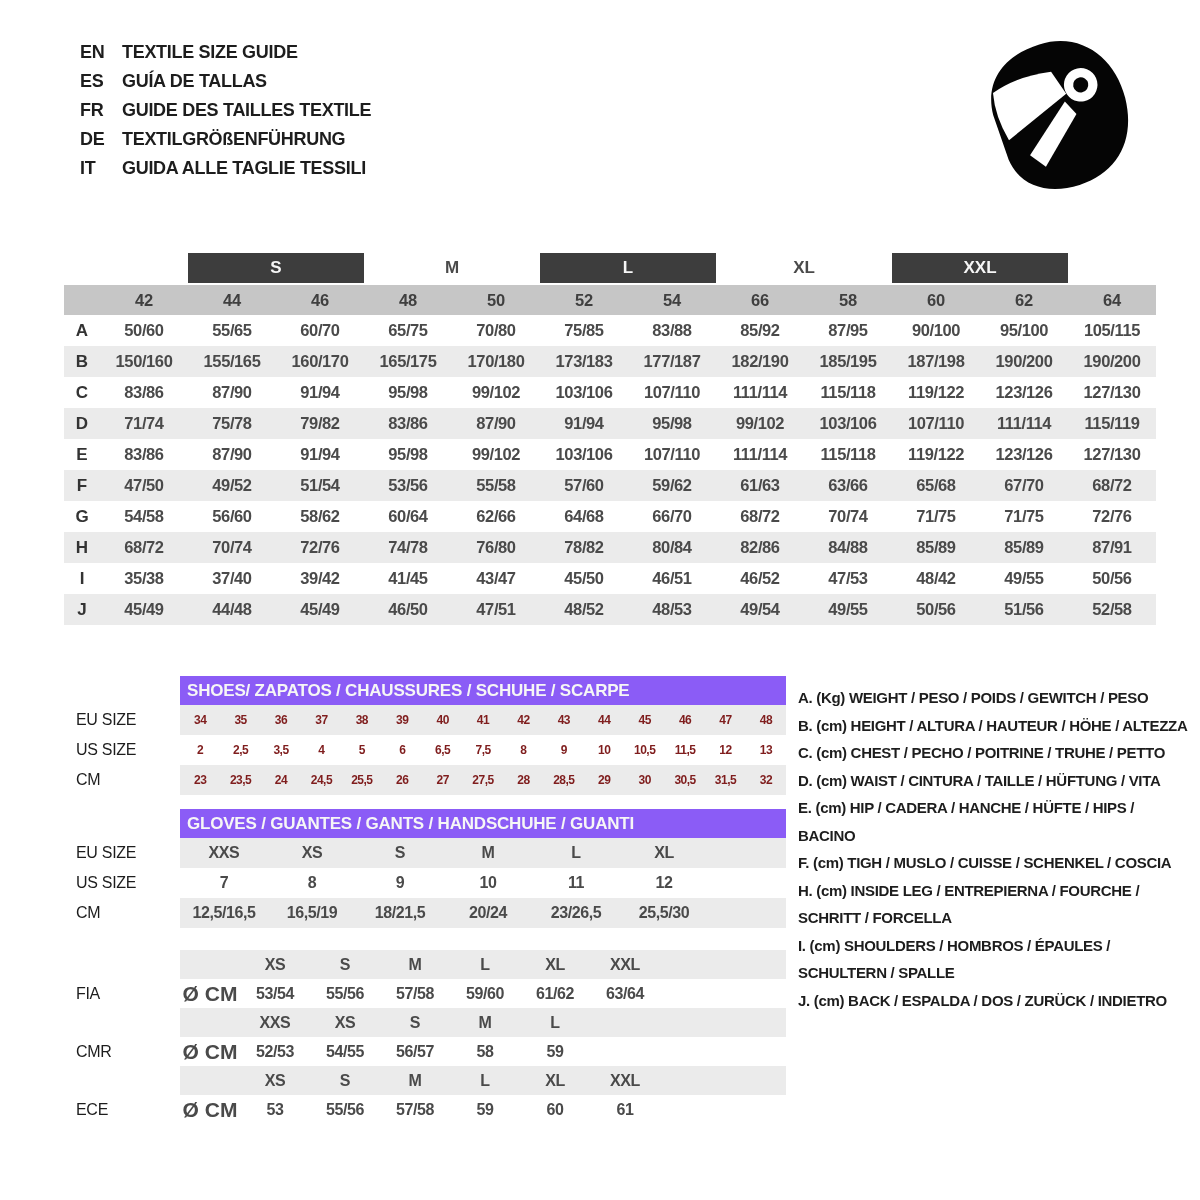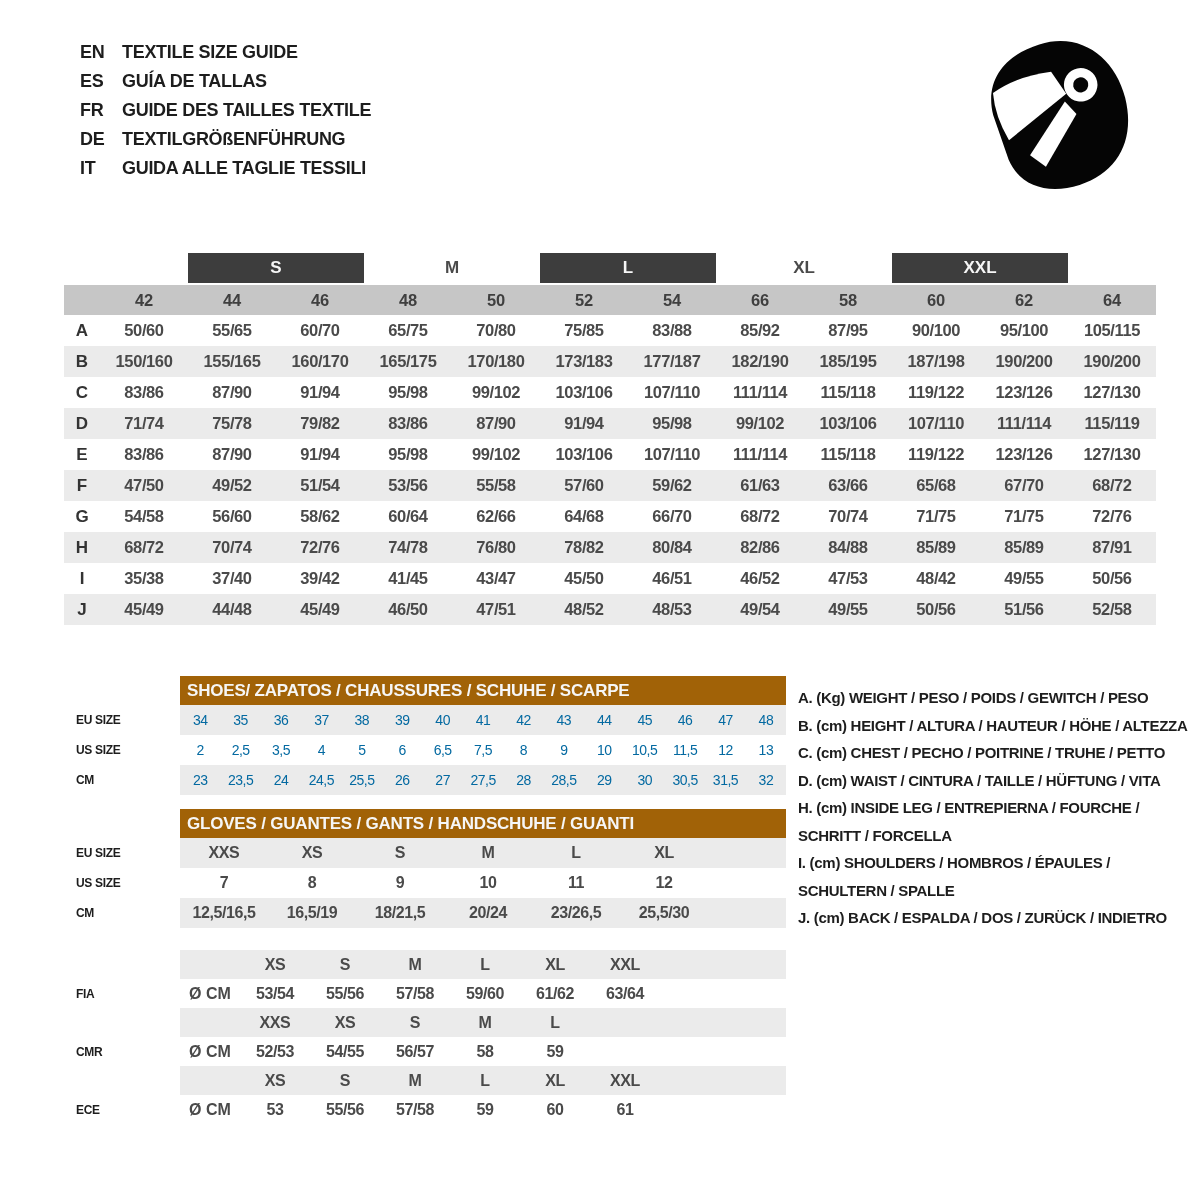--- a/index.html
+++ b/index.html
@@ -25,31 +25,31 @@
   .gtext{color:#4a4a4a;}
   .ct-band{display:flex;height:30px;background:#c6c6c6;align-items:center;}
   .ct-lsp{width:36px;}
   .ct-col{width:88px;text-align:center;font-size:16.5px;font-weight:bold;color:#3f3f3f;letter-spacing:-0.3px;}
   .ct-row{display:flex;height:31px;align-items:center;}
   .ct-row.r1{background:#ebebeb;}
   .ct-letter{width:36px;text-align:center;font-size:17px;font-weight:bold;color:#333;}
   .ct-cell{width:88px;text-align:center;font-size:16.5px;font-weight:bold;color:#4a4a4a;letter-spacing:-0.4px;}
   
   .section{position:absolute;left:64px;width:722px;}
-  .sec-bar{margin-left:116px;width:606px;height:29px;line-height:29px;background:#a16207;
+  .sec-bar{margin-left:116px;width:606px;height:29px;line-height:29px;background:#8b5cf6;
            color:#f6f6f6;font-size:17px;font-weight:bold;padding-left:7px;box-sizing:border-box;
            letter-spacing:-0.2px;}
   .sec-row{display:flex;height:30px;}
   .sec-label{width:116px;display:flex;align-items:center;padding-left:12px;box-sizing:border-box;
-             font-size:12px;font-weight:bold;color:#1d1d1d;letter-spacing:-0.3px;}
+             font-size:16px;font-weight:normal;color:#1d1d1d;letter-spacing:-0.3px;}
   .sec-band{width:606px;display:flex;align-items:center;}
   .section .sec-row.r0 .sec-band{background:#ebebeb;}
-  .shoes-cell{flex:1;text-align:center;font-size:14px;font-weight:normal;color:#0369a1;letter-spacing:-0.5px;}
+  .shoes-cell{flex:1;text-align:center;font-size:12px;font-weight:bold;color:#7f1d1d;letter-spacing:-0.5px;}
   .gloves-cell{width:88px;text-align:center;font-size:16px;font-weight:bold;color:#4a4a4a;letter-spacing:-0.4px;}
-  .unit-cell{width:60px;text-align:center;font-size:16px;font-weight:bold;color:#4a4a4a;}
+  .unit-cell{width:60px;text-align:center;font-size:21px;font-weight:bold;color:#4a4a4a;}
   .helmet-cell{width:70px;text-align:center;font-size:16px;font-weight:bold;color:#4a4a4a;letter-spacing:-0.4px;}
   #sec-helmet .sec-row{height:29px;}
   
   .legend{position:absolute;left:798px;top:684px;width:396px;}
   .legend-line{font-size:15px;font-weight:bold;color:#1d1d1d;line-height:27.5px;letter-spacing:-0.3px;}
   
   .edge-line{position:absolute;right:1px;top:0;width:3px;height:1200px;background:#161616;}
 </style>
 </head>
 <body>
@@ -494,21 +494,23 @@
   <div class="legend">
 
       <div class="legend-line r0">A. (Kg) WEIGHT / PESO / POIDS / GEWITCH / PESO</div>
 
       <div class="legend-line r1">B. (cm) HEIGHT / ALTURA / HAUTEUR / HÖHE / ALTEZZA</div>
 
       <div class="legend-line r0">C. (cm) CHEST / PECHO / POITRINE / TRUHE / PETTO</div>
 
       <div class="legend-line r1">D. (cm) WAIST / CINTURA / TAILLE / HÜFTUNG / VITA</div>
 
-
+      <div class="legend-line r0">E. (cm) HIP / CADERA / HANCHE / HÜFTE / HIPS /  BACINO</div>
+
+      <div class="legend-line r1">F. (cm) TIGH / MUSLO / CUISSE / SCHENKEL / COSCIA</div>
 
 
       <div class="legend-line r1">H. (cm) INSIDE LEG / ENTREPIERNA / FOURCHE / SCHRITT / FORCELLA</div>
 
       <div class="legend-line r0">I.  (cm) SHOULDERS / HOMBROS / ÉPAULES / SCHULTERN / SPALLE</div>
 
       <div class="legend-line r1">J. (cm) BACK / ESPALDA / DOS / ZURÜCK / INDIETRO</div>
     </div>
 
   <div class="edge-line"></div>

